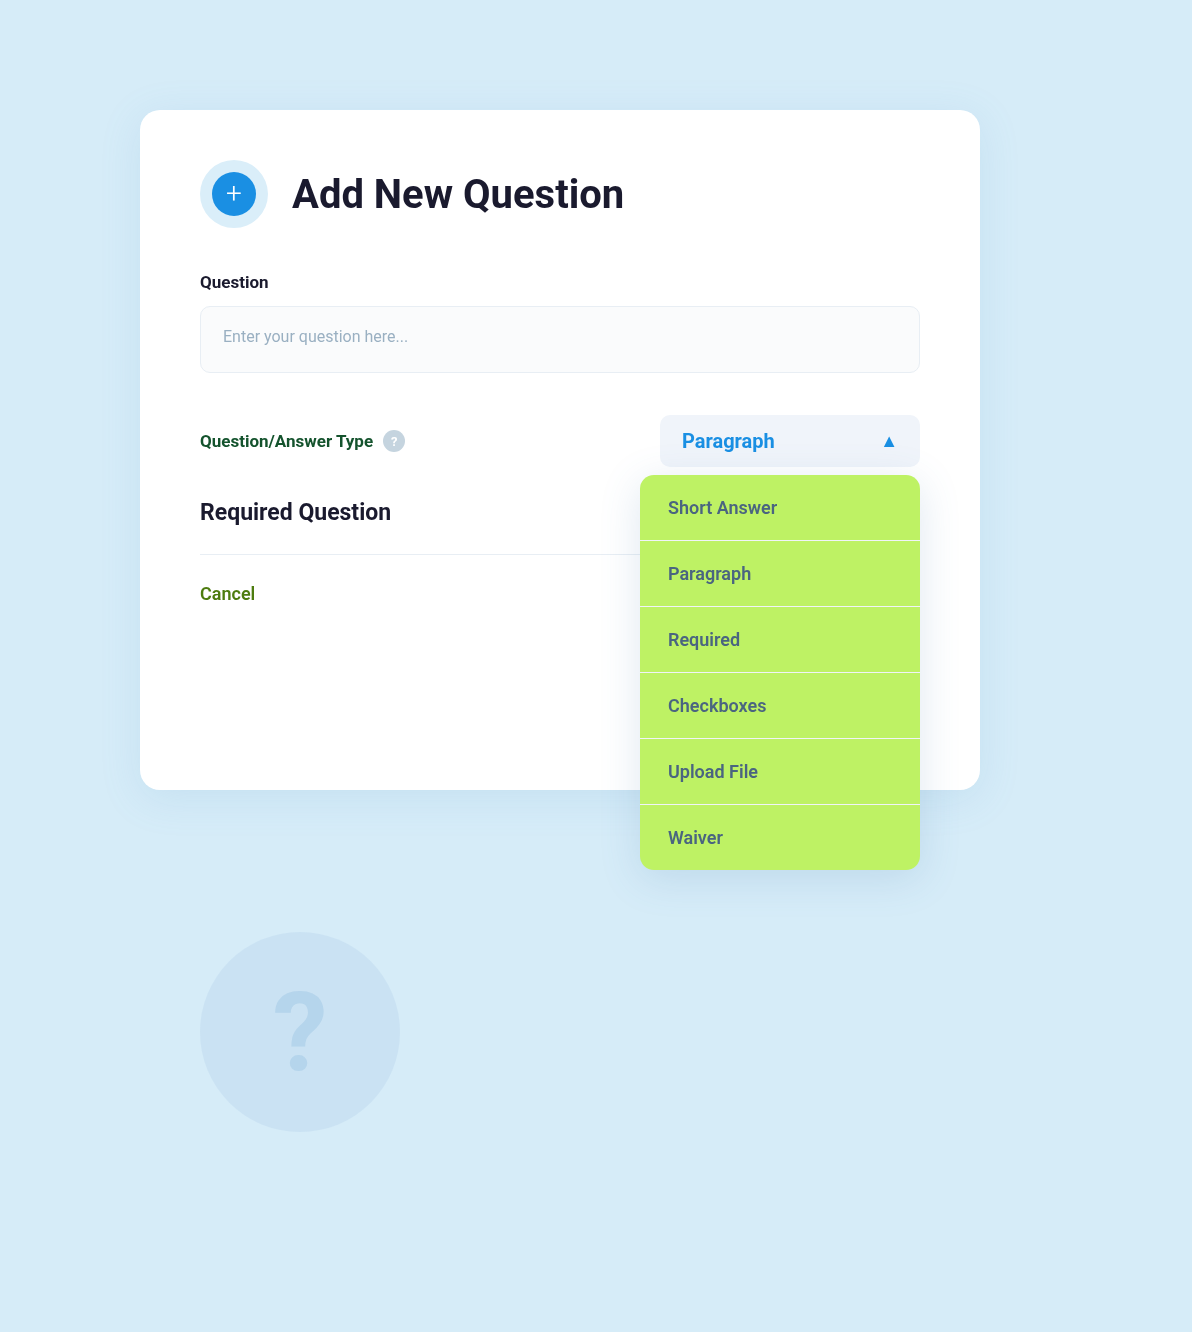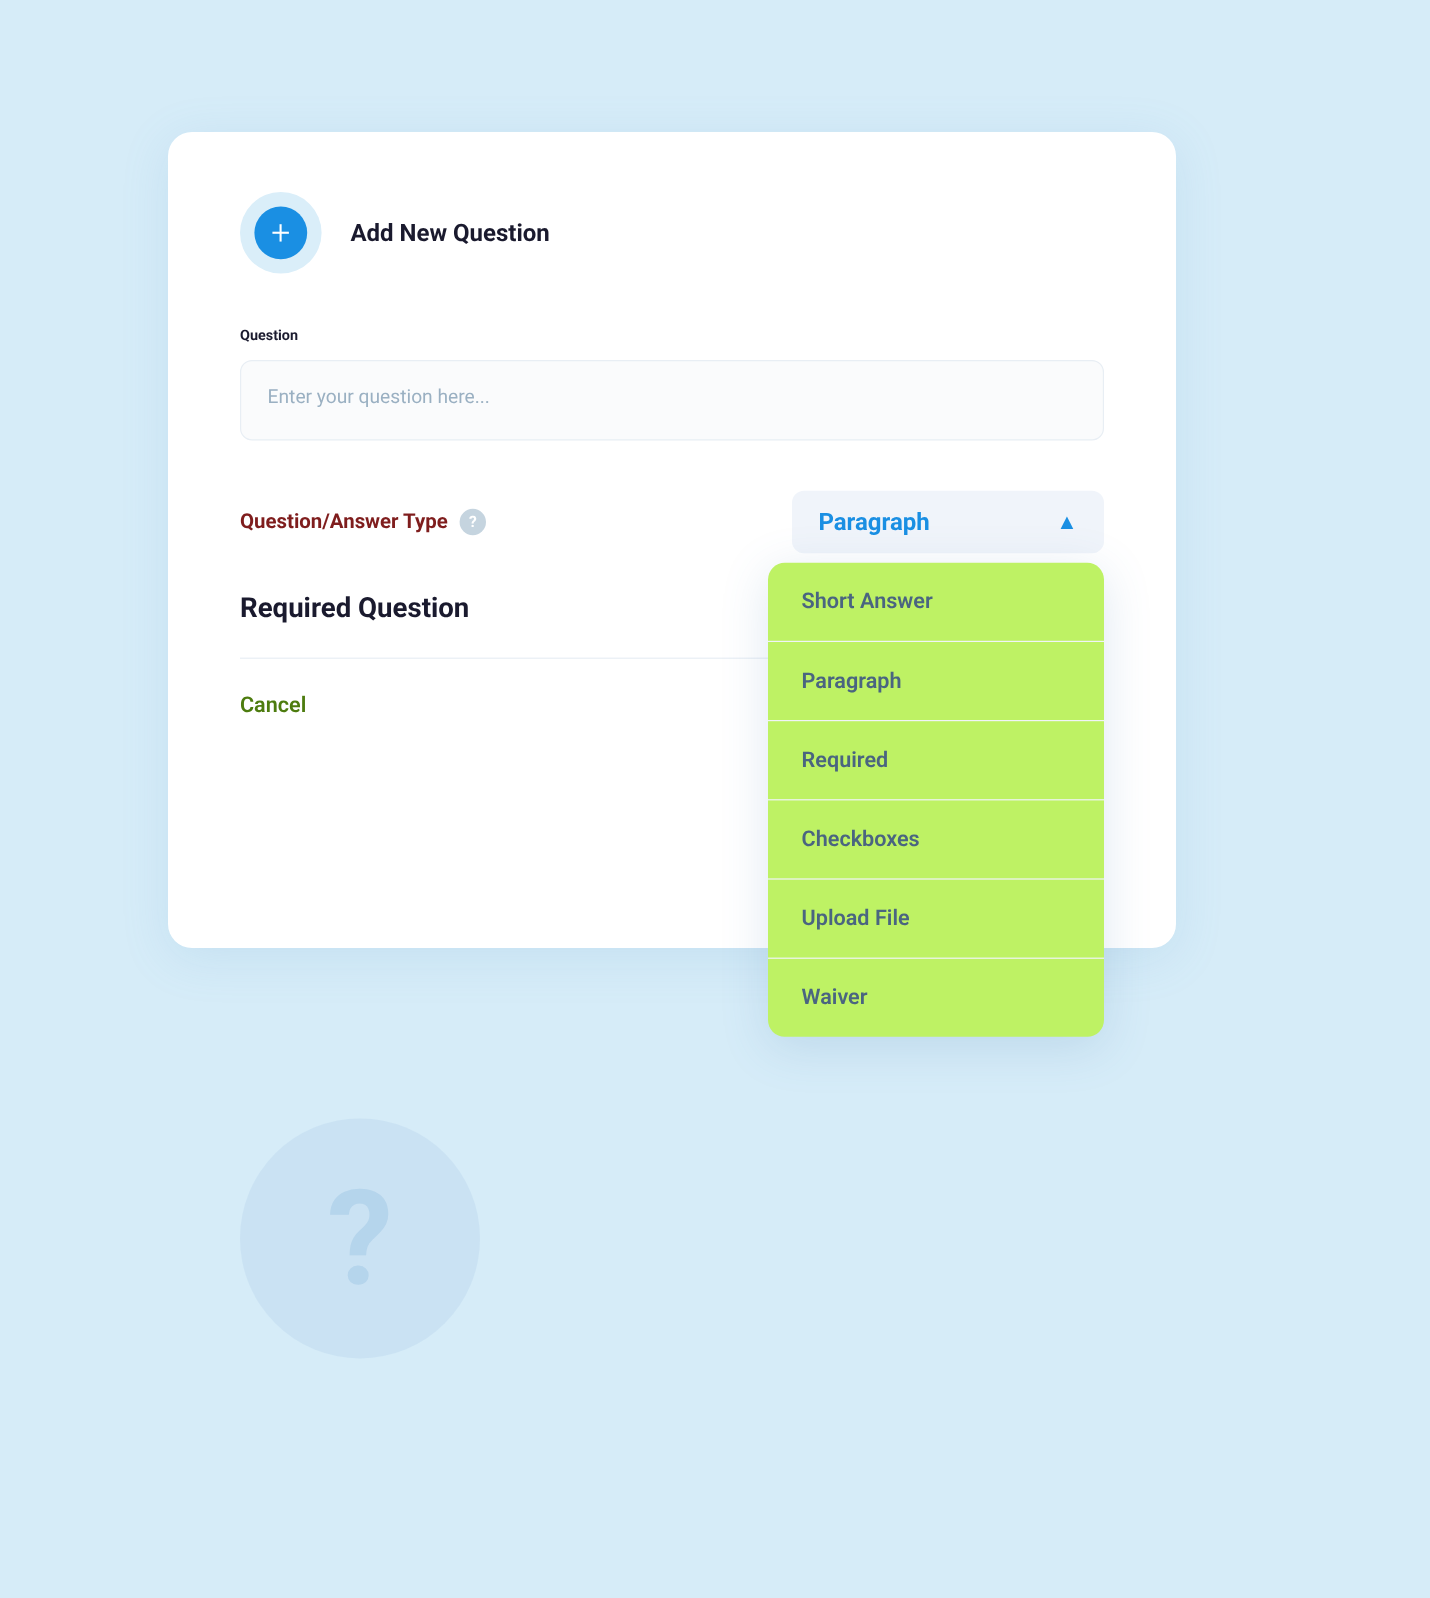--- a/index.html
+++ b/index.html
@@ -67,27 +67,27 @@
       display: flex;
       align-items: center;
       justify-content: center;
       color: white;
       font-size: 28px;
       font-weight: 300;
       line-height: 1;
     }
 
     .modal-title {
-      font-size: 20px;
+      font-size: 40px;
       font-weight: 700;
       color: #1a1a2e;
     }
 
     .field-label {
-      font-size: 12px;
+      font-size: 17px;
       font-weight: 700;
       color: #1a1a2e;
       margin-bottom: 14px;
     }
 
     .question-input {
       width: 100%;
       border: 1.5px solid #e8eef4;
       border-radius: 10px;
       padding: 20px 22px;
@@ -118,21 +118,21 @@
 
     .answer-type-left {
       display: flex;
       align-items: center;
       gap: 10px;
     }
 
     .answer-type-label {
       font-size: 17px;
       font-weight: 700;
-      color: #7f1d1d;
+      color: #14532d;
     }
 
     .help-icon {
       width: 22px;
       height: 22px;
       border-radius: 50%;
       background: #c5d4df;
       display: flex;
       align-items: center;
       justify-content: center;

